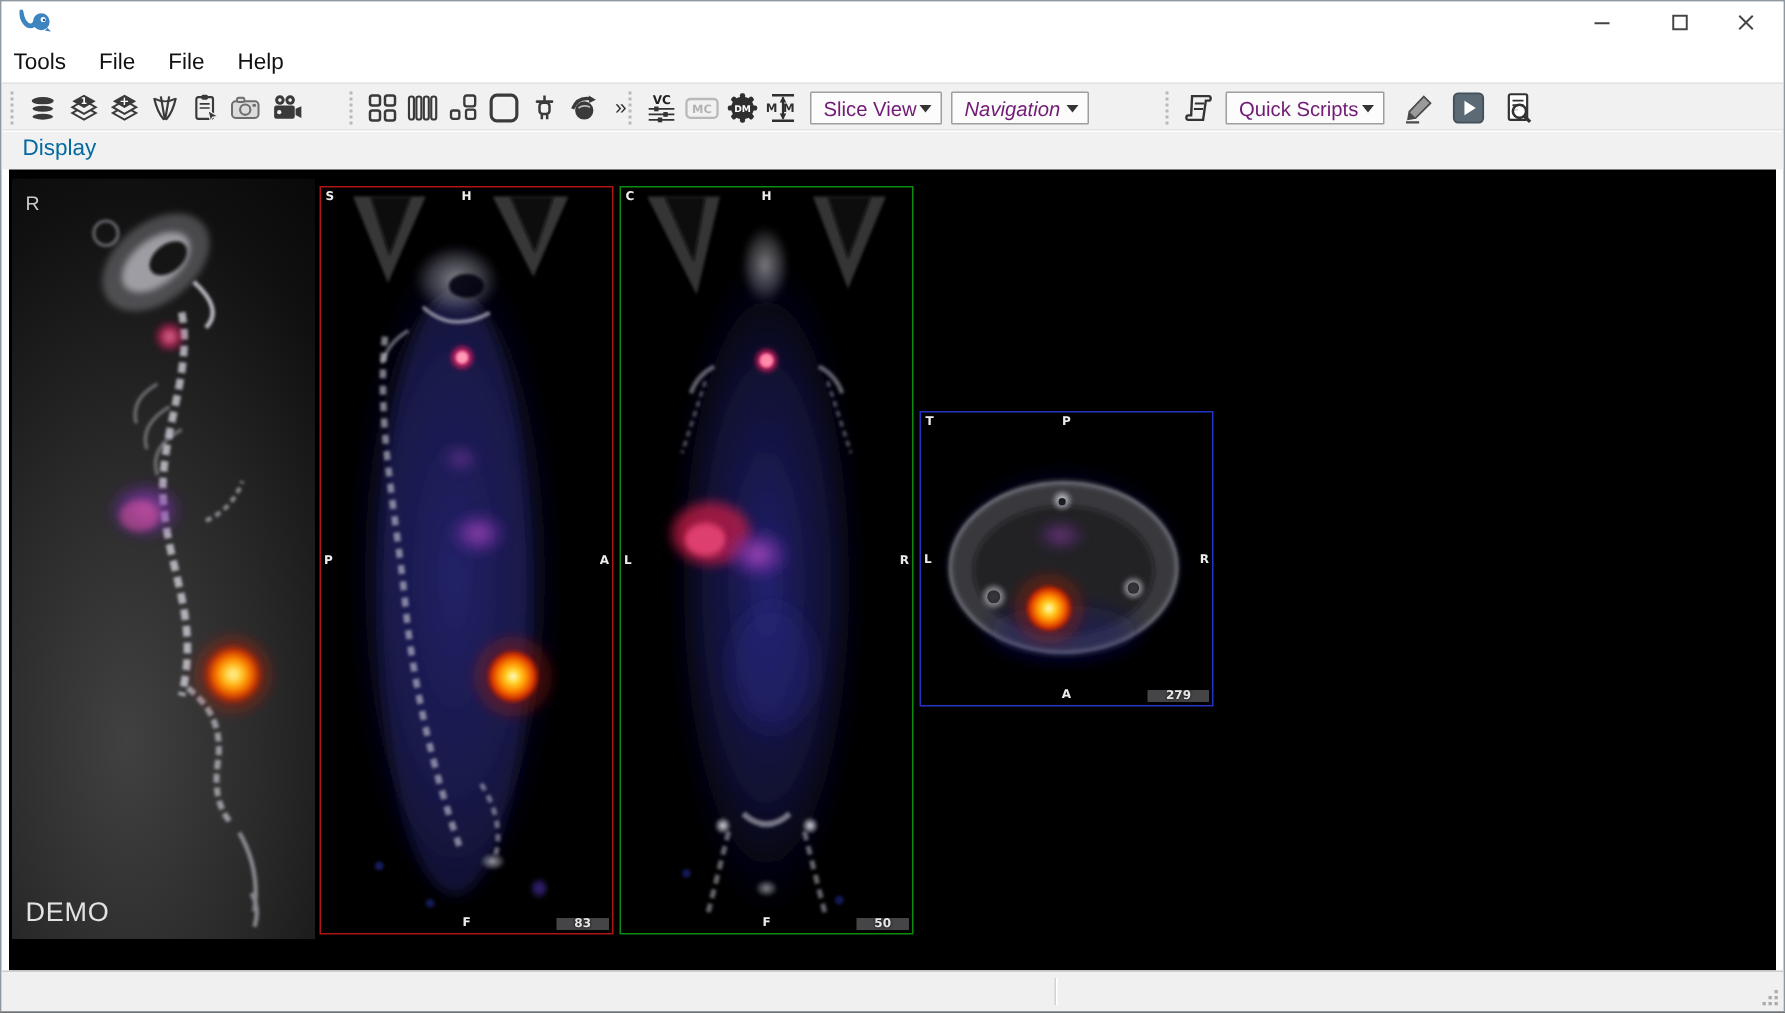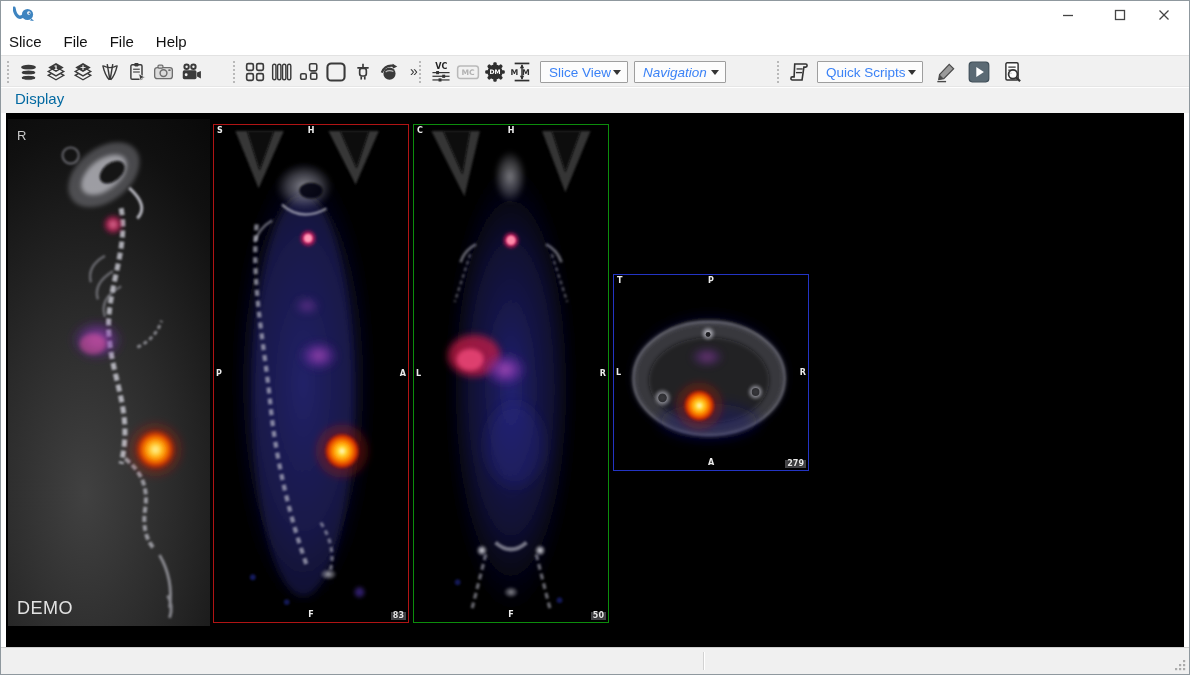--- a/index.html
+++ b/index.html
@@ -20,42 +20,42 @@
   .menu-item{font-size:15px;color:#111;padding:3px 11px 4px 11px;white-space:nowrap;}
   .menu-item:first-child{padding-left:0;}
   
   .toolbar{position:absolute;left:0;top:54px;right:0;height:32px;background:#f1f1f1;border-top:1px solid #e2e2e2;border-bottom:1px solid #e6e6e6;}
   .tgroup{position:absolute;top:0;height:32px;display:flex;align-items:center;gap:2px;}
   .thandle{width:2px;height:22px;border-left:2px dotted #b9b9b9;margin:0 5px 0 2px;}
   .tbtn{width:25px;height:26px;display:flex;align-items:center;justify-content:center;border-radius:2px;}
   .tbtn svg{display:block;}
   .overflow{font-size:14px;color:#333;padding:0 4px 2px 6px;}
   .dropdown{height:22px;background:#fcfcfc;border:1px solid #9e9e9e;border-radius:1px;
-    display:flex;align-items:center;padding:0 6px 0 8px;margin-left:4px;font-size:13.5px;color:#3b82f6;gap:0;}
+    display:flex;align-items:center;padding:0 6px 0 8px;margin-left:4px;font-size:13.5px;color:#701a75;gap:0;}
   .caret{width:0;height:0;border-left:4px solid transparent;border-right:4px solid transparent;border-top:5px solid #333;margin-top:1px;}
   .g1{left:4px;} .g2{left:230px;} .g3{left:416px;} .g4{left:774px;justify-content:space-between;}
   
   .disp-header{position:absolute;left:0;top:87px;right:0;height:25px;background:#f1f1f1;}
   .disp-label{position:absolute;left:14px;top:2px;font-size:15px;color:#0369a1;}
   
   .canvas{position:absolute;left:5px;right:5px;top:112px;height:534px;background:#000;}
   .panel{position:absolute;overflow:hidden;background:#000;}
   .p1{left:2px;top:6px;width:202px;height:507px;
       background:radial-gradient(120% 95% at 38% 74%, #414141 0%, #2a2a2a 38%, #101010 76%, #060606 100%);}
   .p2{left:207px;top:11px;width:196px;height:499px;border:1px solid #b01414;}
   .p3{left:407px;top:11px;width:196px;height:499px;border:1px solid #0c8c0c;}
   .p4{left:607px;top:161px;width:196px;height:197px;border:1px solid #2334c4;}
   .panel svg.scene{position:absolute;left:0;top:0;width:100%;height:100%;}
   .olab{position:absolute;color:#ececec;font:bold 8px "DejaVu Sans",sans-serif;text-shadow:0 0 2px #000;line-height:8px;}
   .olab.corner{left:3px;top:2px;}
   .olab.topc{left:50%;top:2px;transform:translateX(-50%);}
   .olab.leftc{left:2px;top:50%;transform:translateY(-50%);}
   .olab.rightc{right:2px;top:50%;transform:translateY(-50%);}
   .olab.botc{left:50%;bottom:3px;transform:translateX(-50%);}
-  .olab.slice{right:2px;bottom:2px;background:rgba(75,75,78,.92);padding:0 2px;color:#e6e6e6;}
+  .olab.slice{right:2px;bottom:2px;background:rgba(75,75,78,.92);padding:0 12px;color:#e6e6e6;}
   .mip-r{position:absolute;left:9px;top:9px;font-size:13px;color:#c9c9c9;}
   .mip-demo{position:absolute;left:9px;bottom:7px;font-size:18px;color:#e2e2e2;letter-spacing:.5px;}
   
   .statusbar{position:absolute;left:0;right:0;bottom:0;height:27px;background:#f0f0f0;border-top:1px solid #cfcfcf;}
   .status-divider{position:absolute;left:702px;top:4px;bottom:4px;width:1px;background:#d2d2d2;box-shadow:1px 0 0 #fff;}
   .resize-grip{position:absolute;right:3px;bottom:3px;}
 </style>
 </head>
 <body>
 
@@ -125,21 +125,21 @@
     </div>
     <div class="win-btn btn-close">
       <svg width="12" height="12" viewBox="0 0 12 12">
           <line x1="1.5" y1="1.5" x2="10.5" y2="10.5"></line>
           <line x1="10.5" y1="1.5" x2="1.5" y2="10.5"></line>
         </svg>
     </div>
   </div>
 
   <div class="menubar">
-    <span class="menu-item">Slice</span>
+    <span class="menu-item">Tools</span>
     <span class="menu-item">File</span>
     <span class="menu-item">File</span>
     <span class="menu-item">Help</span>
   </div>
 
   <div class="toolbar">
 
     <div class="tgroup g1">
       <div class="thandle"></div>
       <div class="tbtn">

